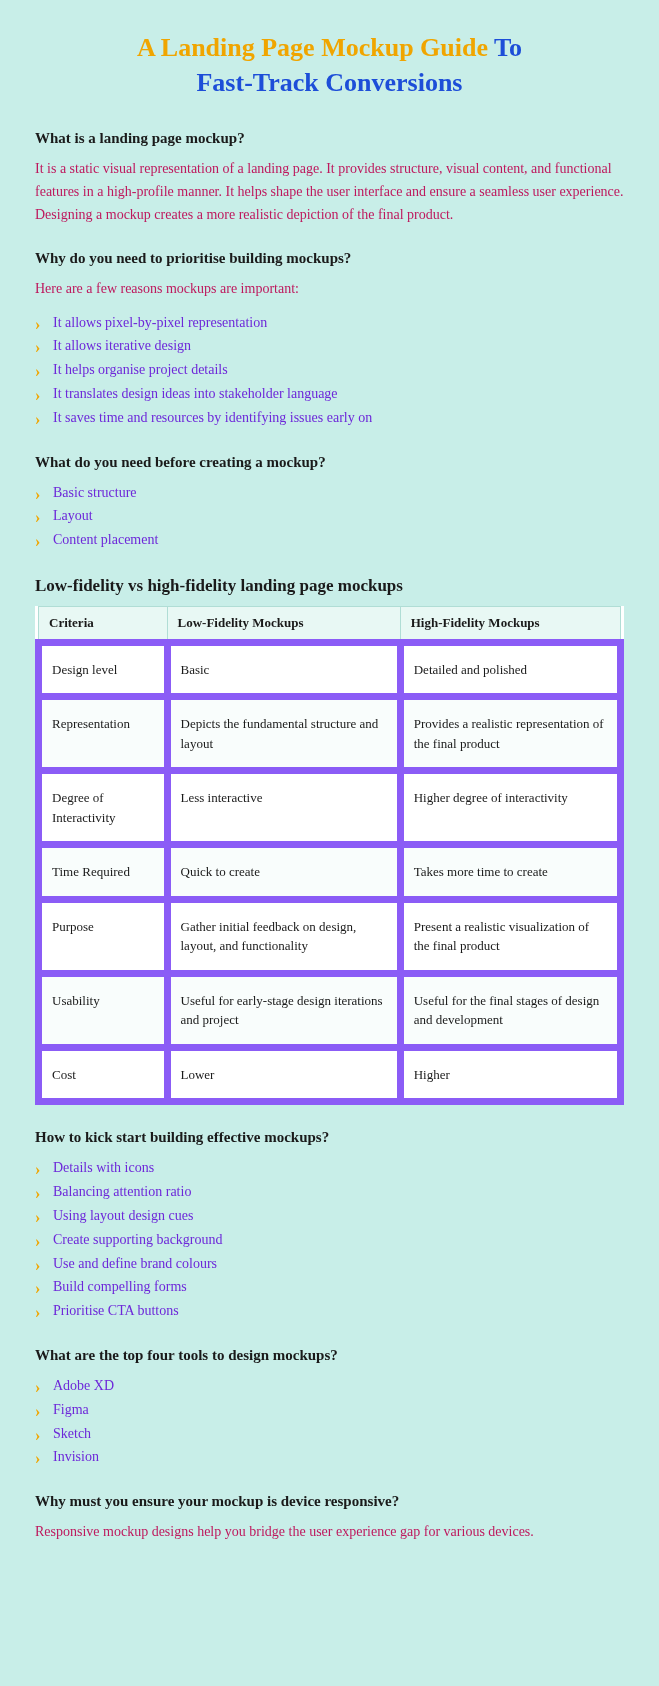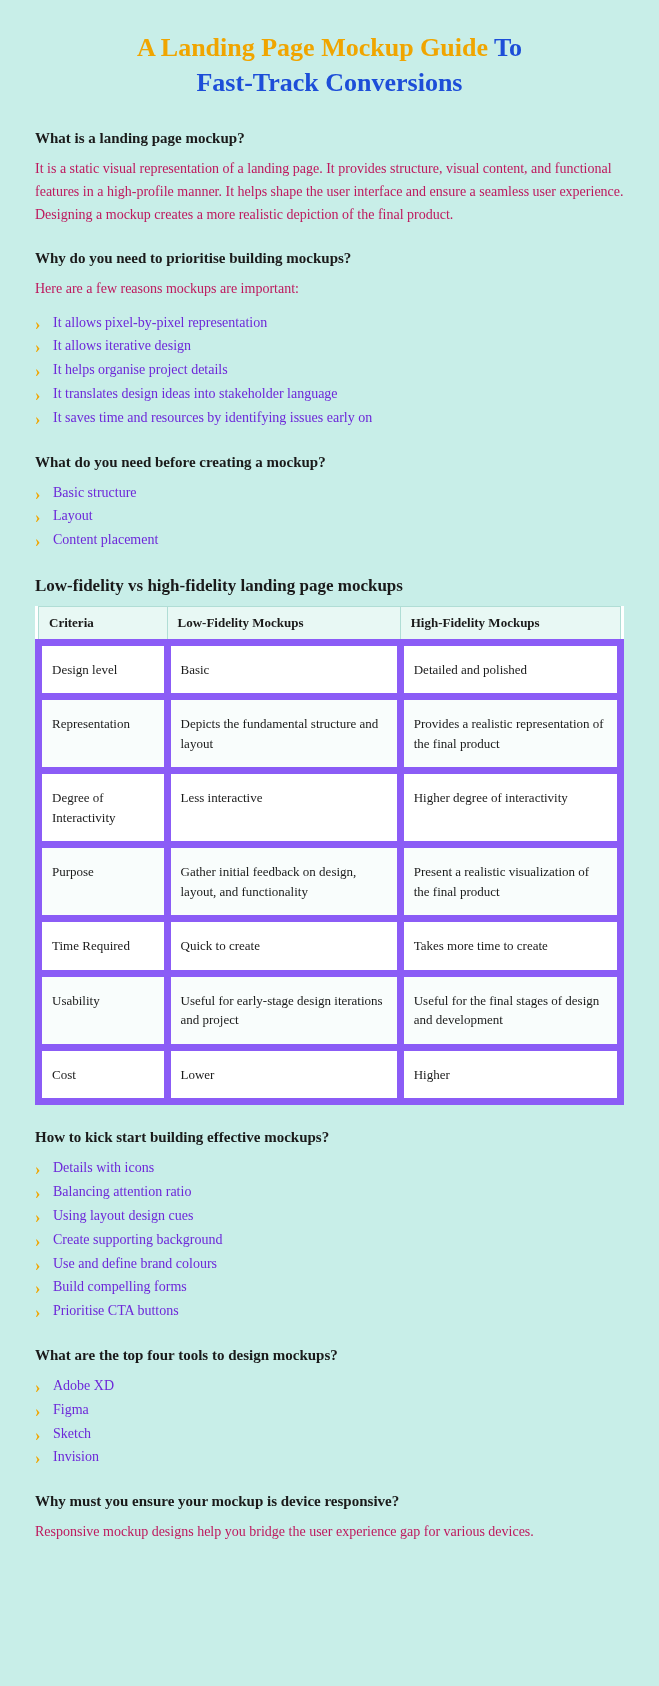--- a/index.html
+++ b/index.html
@@ -149,28 +149,28 @@
           <td>Representation</td>
           <td>Depicts the fundamental structure and layout</td>
           <td>Provides a realistic representation of the final product</td>
         </tr>
         <tr>
           <td>Degree of Interactivity</td>
           <td>Less interactive</td>
           <td>Higher degree of interactivity</td>
         </tr>
         <tr>
+          <td>Time Required</td>
+          <td>Quick to create</td>
+          <td>Takes more time to create</td>
+        </tr>
+        <tr>
           <td>Purpose</td>
           <td>Gather initial feedback on design, layout, and functionality</td>
           <td>Present a realistic visualization of the final product</td>
-        </tr>
-        <tr>
-          <td>Time Required</td>
-          <td>Quick to create</td>
-          <td>Takes more time to create</td>
         </tr>
         <tr>
           <td>Usability</td>
           <td>Useful for early-stage design iterations and project</td>
           <td>Useful for the final stages of design and development</td>
         </tr>
         <tr>
           <td>Cost</td>
           <td>Lower</td>
           <td>Higher</td>

